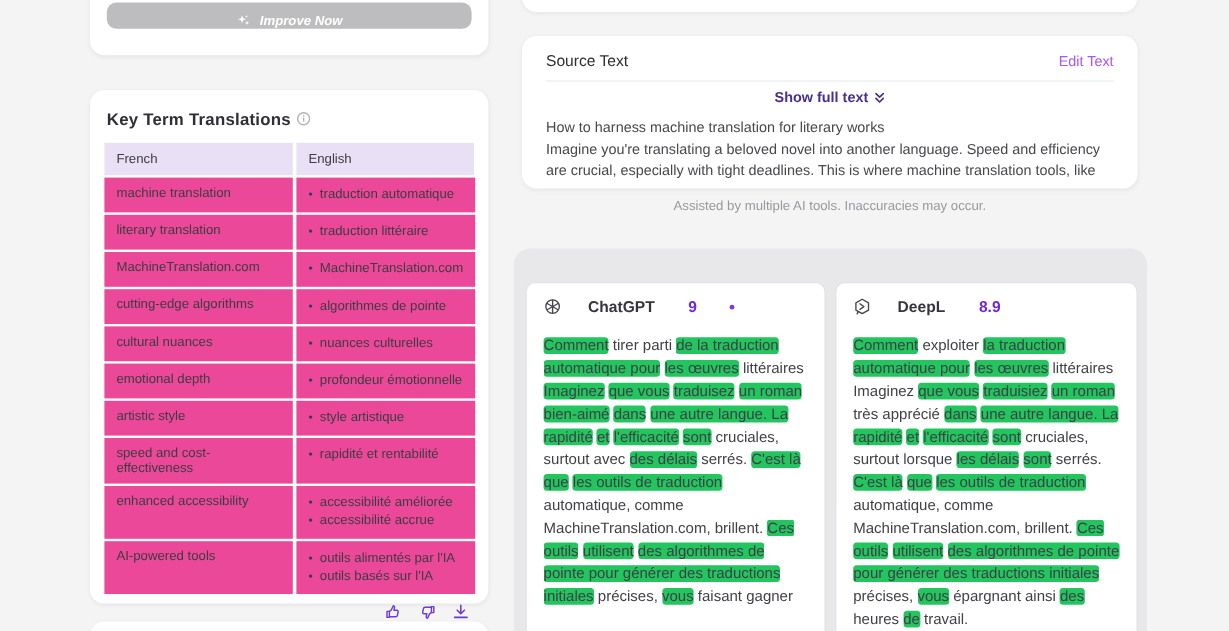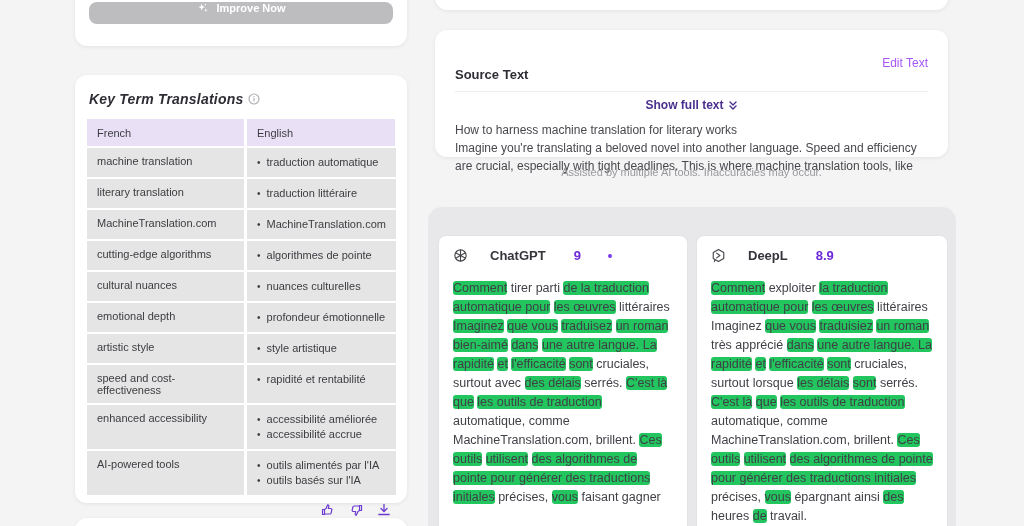--- a/index.html
+++ b/index.html
@@ -2,44 +2,44 @@
 <html><head>
 <meta charset="utf-8">
 <style>
   * { margin:0; padding:0; box-sizing:border-box; }
   html,body { width:1024px; height:526px; overflow:hidden; }
   body { background:#f4f4f5; font-family:"Liberation Sans", sans-serif; color:#3c3c42; position:relative; }
   .card { position:absolute; background:#fff; border-radius:12px; box-shadow:0 1px 4px rgba(0,0,0,.07); }
 
   
   #improve-card { left:75px; top:-40px; width:332px; height:86px; padding:42px 14px 0 14px; text-align:center; }
-  #improve-btn { display:flex; align-items:flex-start; justify-content:center; gap:7px; width:100%; height:22px;
-    background:#bdbdbf; border:none; border-radius:8px; color:#fff; font-size:11px; font-weight:bold; cursor:pointer; }
+  #improve-btn { display:flex; align-items:flex-end; justify-content:center; gap:7px; width:100%; height:22px;
+    background:#bdbdbf; border:none; border-radius:8px; color:#fff; font-size:11px; font-weight:bold; cursor:pointer;font-style:italic; }
   #improve-or { margin-top:5px; font-size:11px; color:#4a4a4f; font-weight:bold; }
   #improve-or a { color:#8b5cf6; text-decoration:underline; cursor:pointer; font-weight:bold; }
 
   
   #terms-card { left:75px; top:75px; width:332px; height:428px; padding:16px 12px 10px 12px; }
-  #terms-title-row { display:flex; align-items:center; gap:5px; padding-left:2px; margin-bottom:12px;font-style:italic; }
+  #terms-title-row { display:flex; align-items:center; gap:5px; padding-left:2px; margin-bottom:12px; }
   #terms-title { font-size:14px; font-weight:bold; color:#2e2e35; letter-spacing:.2px; }
   .terms-grid { display:grid; grid-template-columns:157px 1fr; gap:2px 3px; }
-  .t-cell { background:#e5e5e5; font-size:11px; color:#3c3c42; padding:7px 10px; min-height:27px; }
+  .t-cell { background:#ec4899; font-size:11px; color:#3c3c42; padding:7px 10px; min-height:27px; }
   .t-head { background:#e9e0f5; font-weight:normal; display:flex; align-items:center; }
   .fr-line { display:flex; gap:6px; line-height:15px; }
   .fr-line .dot { font-size:10px; }
   #feedback-row { display:flex; justify-content:flex-end; gap:14px; margin-top:8px; padding-right:4px; }
   .fb-icon { cursor:pointer; }
 
   #partial-card-bottom-left { left:75px; top:518px; width:332px; height:30px; }
   #partial-card-top-right { left:435px; top:-20px; width:513px; height:30px; }
 
   
   #source-card { left:435px; top:30px; width:513px; height:127px; padding:13px 20px 0 20px; }
   #source-head { display:flex; justify-content:space-between; align-items:center; padding-bottom:9px; border-bottom:1px solid #ececef; }
-  #source-title { font-size:13px; font-weight:bold; color:#2e2e35;margin-top:24px; }
+  #source-title { font-size:13px; font-weight:normal; color:#2e2e35; }
   #edit-text-link { font-size:12px; color:#a855f7; cursor:pointer; }
   #source-body { padding-top:9px; font-size:12px; line-height:18px; color:#47474d; }
   #show-full { margin-top:6px; text-align:center; font-size:12px; font-weight:bold; color:#4a2f8f; cursor:pointer;
     display:flex; align-items:center; justify-content:center; gap:4px; }
 
   #ai-notice { position:absolute; left:435px; top:166px; width:513px; text-align:center; font-size:11px; color:#98989d; }
 
   
   #compare-wrap { position:absolute; left:428px; top:207px; width:528px; height:340px; background:#e8e8ea; border-radius:14px; }
   .panel { position:absolute; top:28px; background:#fff; border:1px solid #e3e3e6; border-radius:8px; height:330px; padding:12px 14px; }

